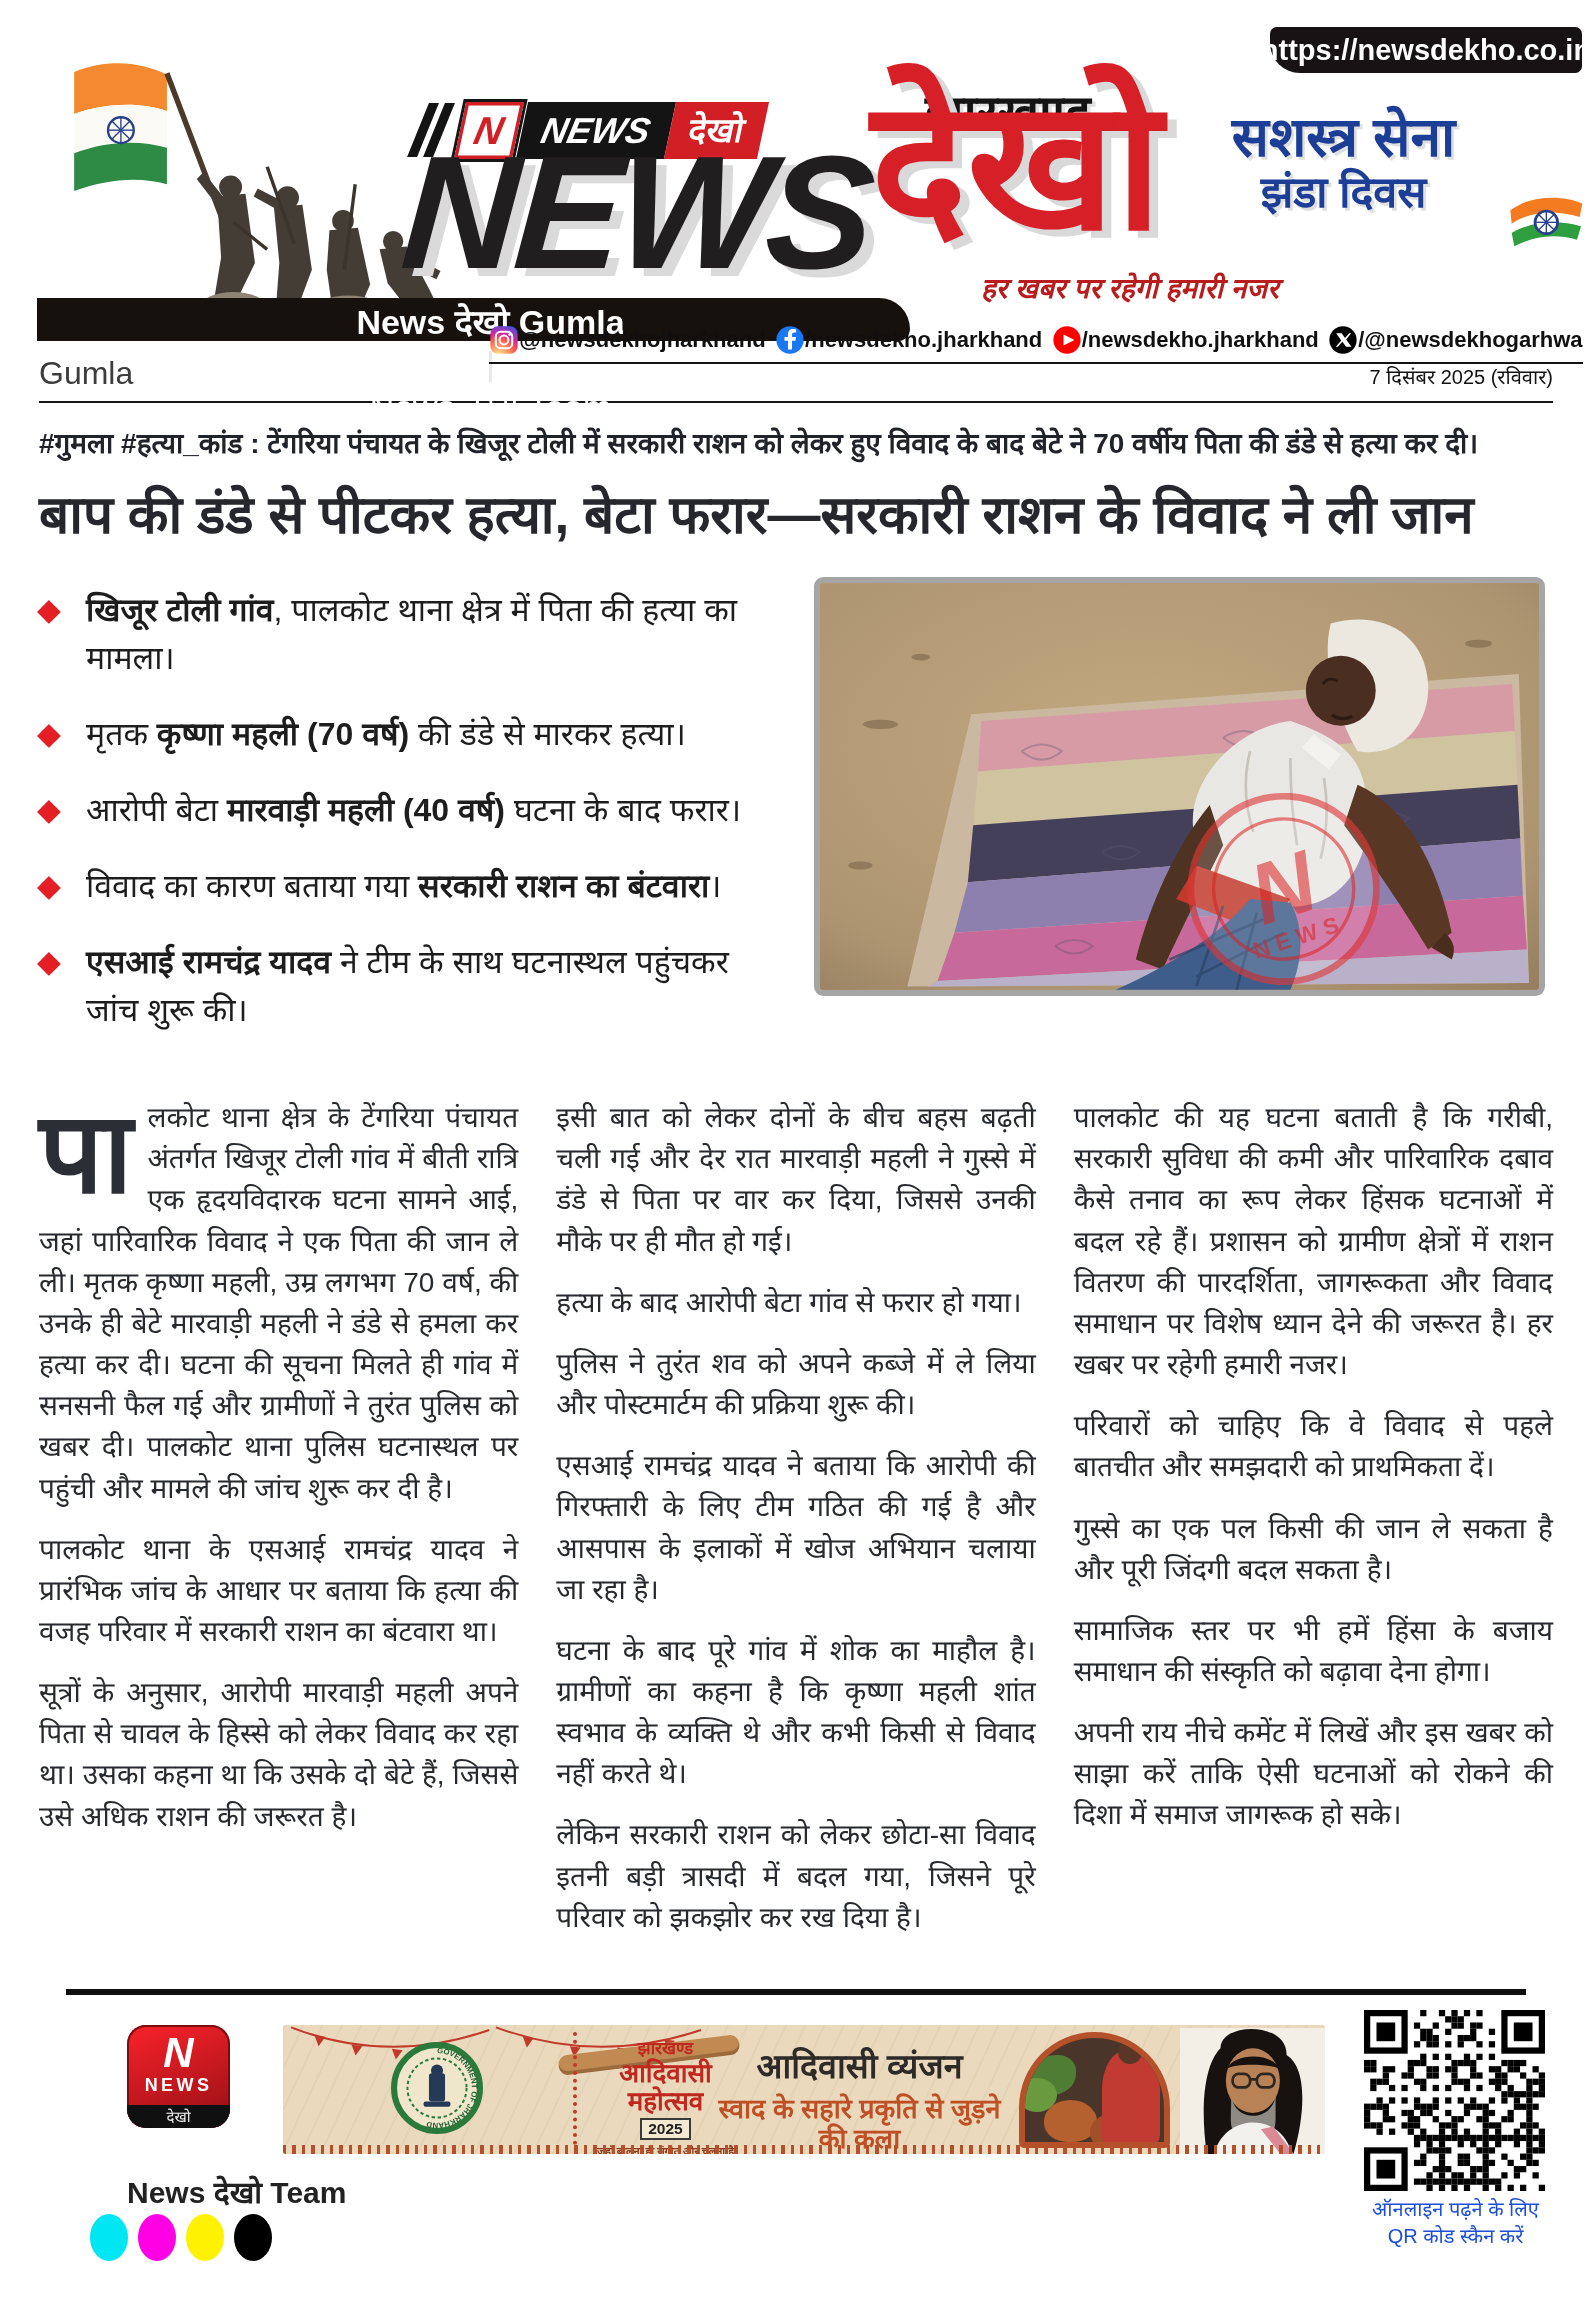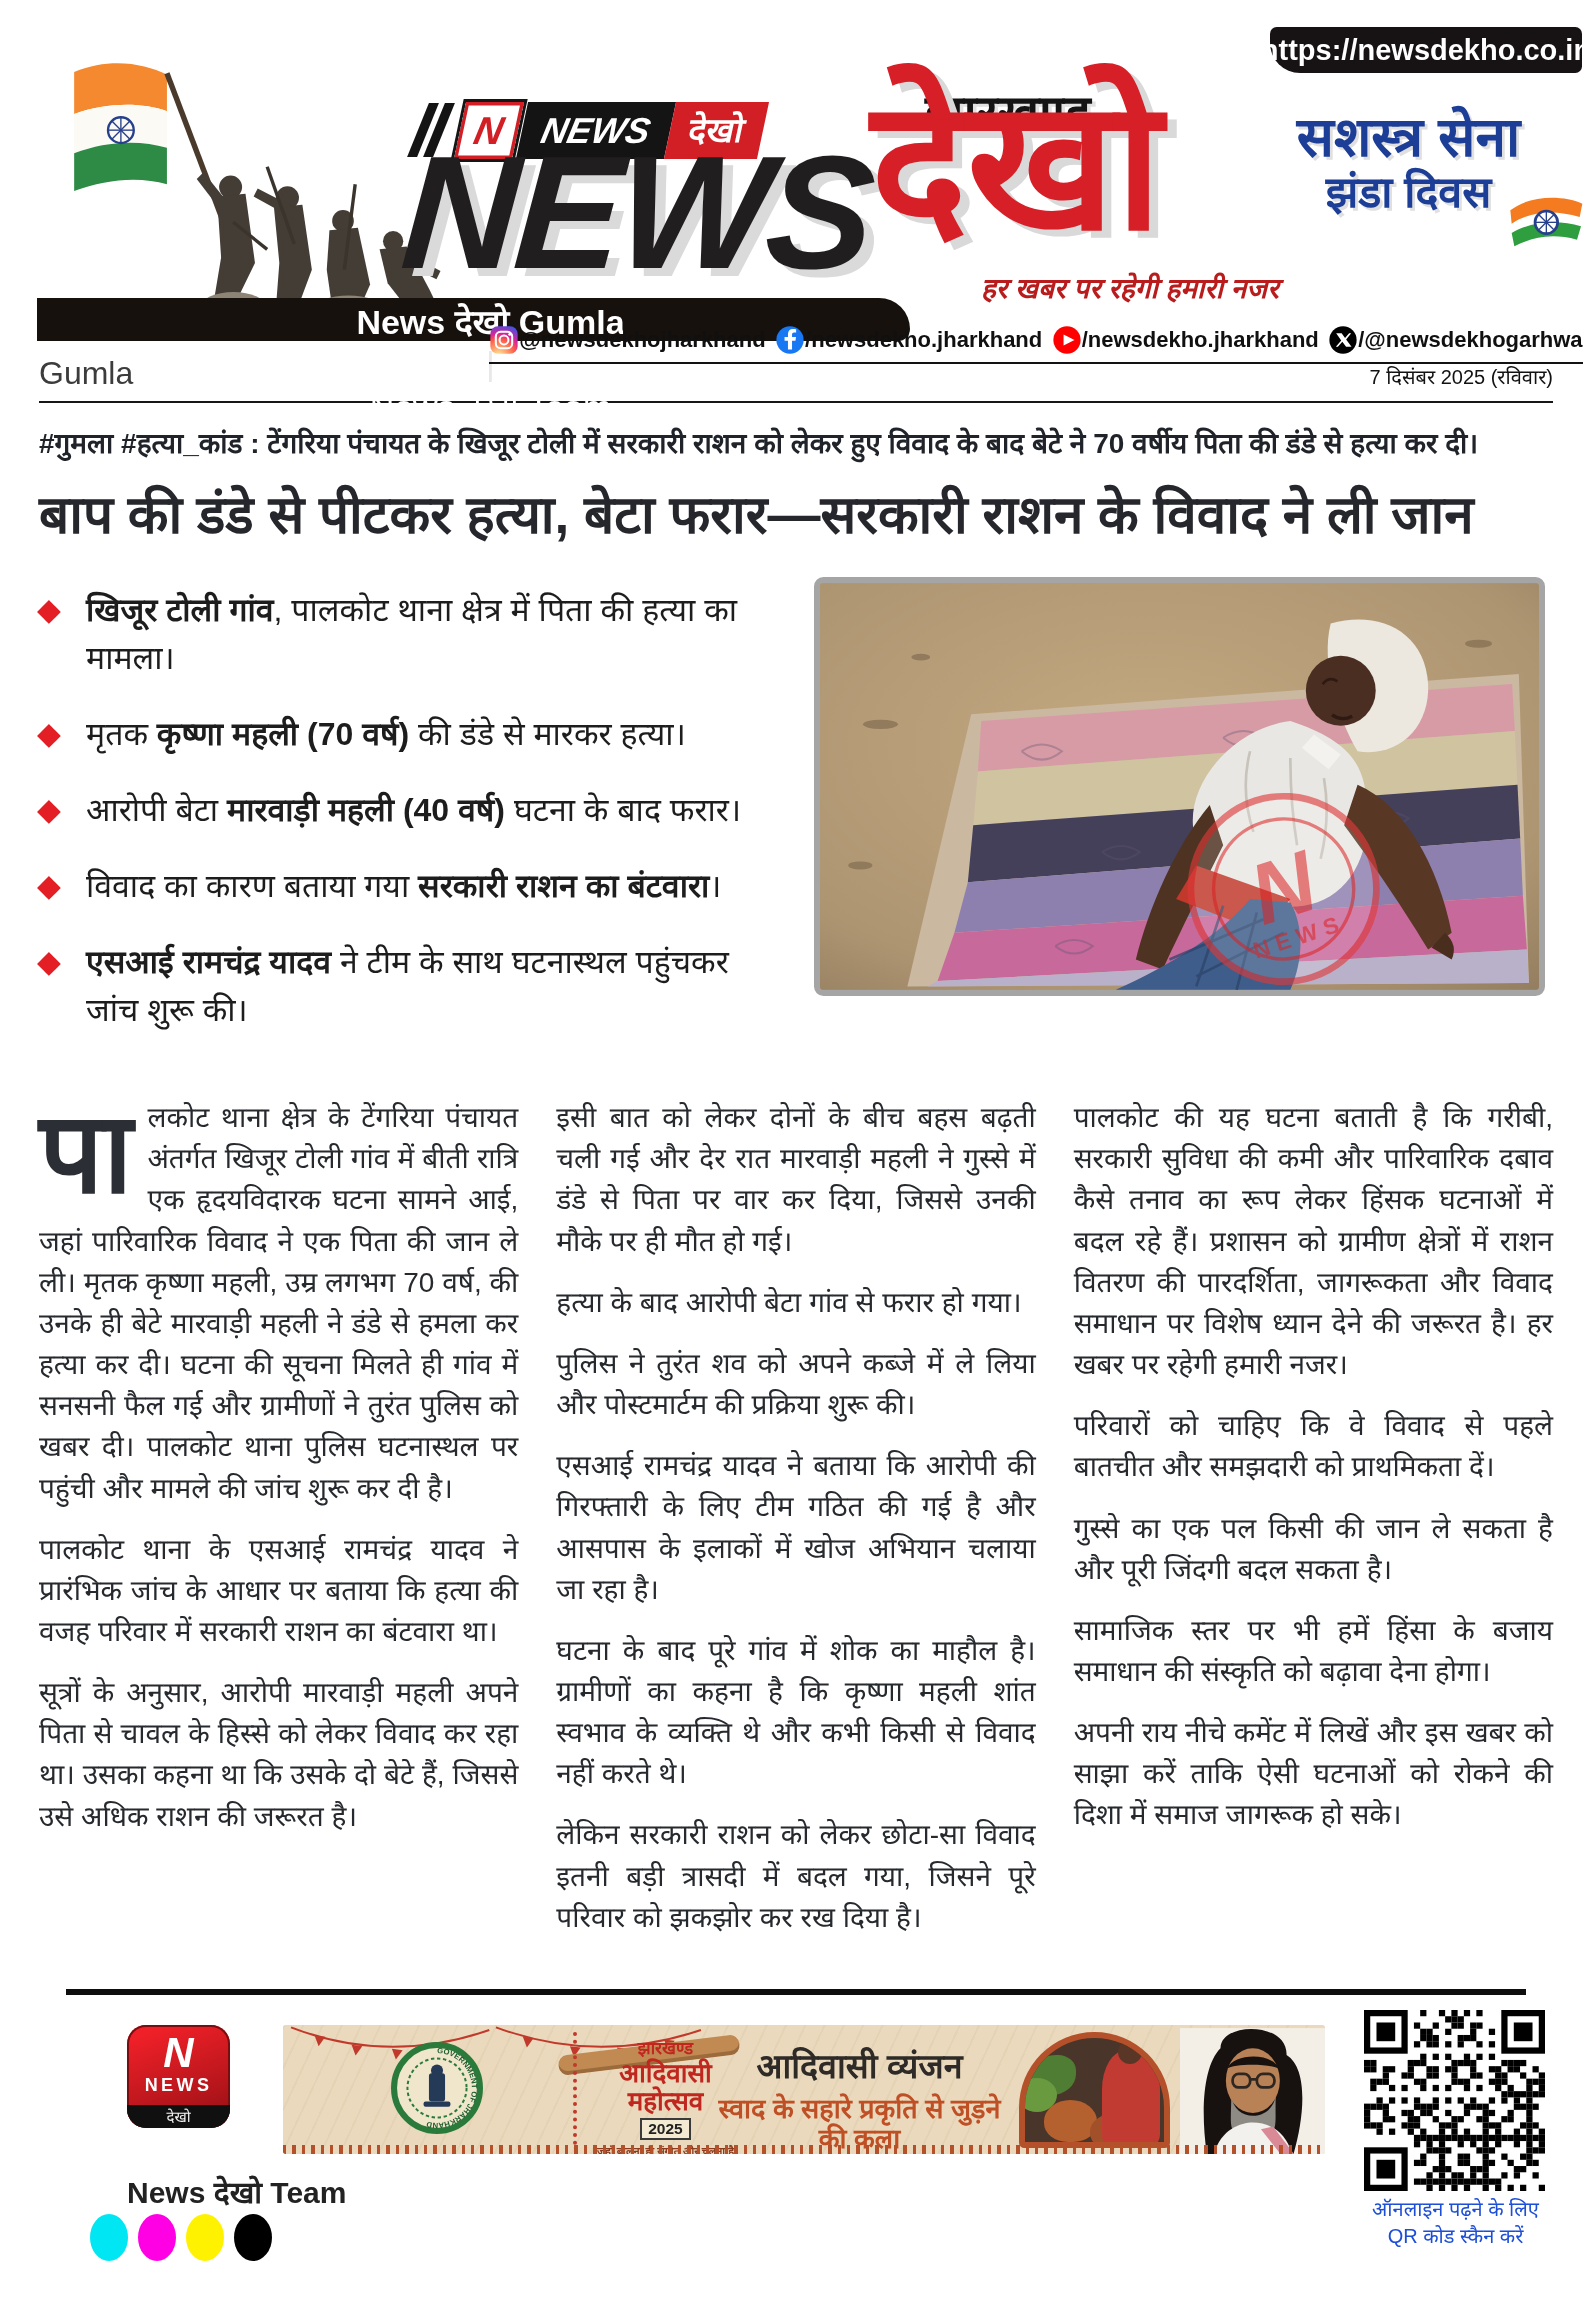--- a/index.html
+++ b/index.html
@@ -20,21 +20,21 @@
   .news-big{position:absolute;left:403px;top:132px;font-style:italic;font-weight:900;font-size:161px;line-height:1;
             letter-spacing:-4px;color:#211e1f;transform:skewX(-4deg);text-shadow:10.8px 8px 0 #dadada;}
   .jharkhand{position:absolute;left:925px;top:76px;font-weight:900;font-size:51px;color:#141414;
              text-shadow:3.4px 3.4px 0 #e2e2e2;}
   .dekho-big{position:absolute;left:871px;top:59px;font-weight:700;font-size:181px;line-height:1.18;color:#d61f26;
              text-shadow:9.4px 6.7px 0 #d9d9d9;}
   .tagline{position:absolute;left:981px;top:268px;font-style:italic;font-weight:700;font-size:28px;color:#b91c1c;}
   .url-badge{position:absolute;left:1270px;top:27px;width:312px;height:46px;background:#171213;color:#fff;
              font-weight:700;font-size:29px;display:flex;align-items:center;justify-content:center;
              border-radius:6.7px 6.7px 6.7px 30px;}
-  .armed{position:absolute;left:1233px;top:107px;width:351px;text-align:center;color:#1c3e96;}
+  .armed{position:absolute;left:1168px;top:107px;width:351px;text-align:center;color:#1c3e96;}
   .armed .l1{font-weight:900;font-size:55px;line-height:1.1;text-shadow:2.7px 2.7px 0 #e0e0e0;}
   .armed .l2{font-weight:900;font-size:43px;line-height:1.15;text-shadow:2.7px 2.7px 0 #e0e0e0;}
   .flag-icon{position:absolute;left:1505px;top:190px;width:80px;height:62px;}
   
   .band{position:relative;height:53px;}
   .black-bar{position:absolute;left:37px;top:0;width:873px;height:43px;background:#17110e;
              border-radius:0 31px 12px 0;display:flex;align-items:center;padding-left:34px;box-sizing:border-box;
              color:#fff;font-size:34px;white-space:nowrap;flex-direction:column;}
   .black-bar .bold{font-weight:700;}
   .black-bar .sep{margin:0 15px;font-weight:300;color:#e8e8e8;}

